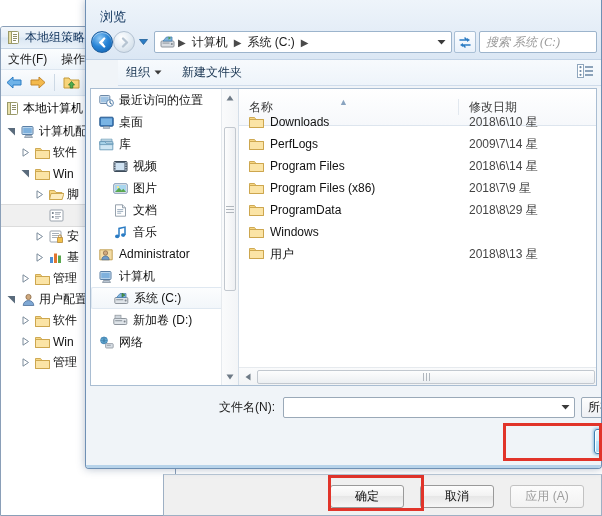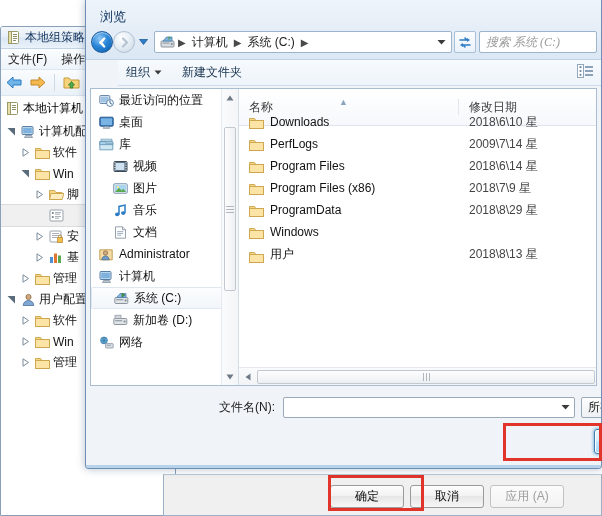--- a/index.html
+++ b/index.html
@@ -59,21 +59,21 @@
 
   
   .gpe-btnstrip {
     position: absolute; left: 163px; top: 474px; width: 439px; height: 42px;
     background: #f0f0f0;
     border: 1px solid #9eb0c4;
     border-top-color:#b9c7d6;
   }
   .gpe-btnstrip-inner{
     position:absolute; left:8px; right:0; top:4px; height:34px;
-    display:flex; align-items:center; justify-content:flex-start; gap:6px;
+    display:flex; align-items:center; justify-content:flex-start; gap:16px;
     padding-left: 158px;
   }
   .win-btn {
     min-width: 74px; height: 23px; padding: 0 10px;
     font-size: 12px; color: #0d0d0d;
     background: linear-gradient(to bottom,#fdfdfd 0%,#f2f2f2 46%,#e7e7e7 50%,#f6f6f6 100%);
     border: 1px solid #9a9a9a; border-radius: 3px;
     display:flex; align-items:center; justify-content:center;
     white-space: nowrap;
   }
@@ -169,21 +169,21 @@
     background: linear-gradient(to bottom,#ffffff,#f6f8fb);
     border-bottom: 1px solid #dde5ee; position:relative;
   }
   .hcell { font-size:12px; color:#3b3b3b; padding-left: 10px; position:relative; height:22px; display:flex; align-items:center;}
   .hcell.name { width: 220px; flex:none; }
   .hcell.date { flex: 1 1 auto; }
   .hdiv { position:absolute; right:0; top:3px; bottom:3px; width:1px; background:#e2e8ef; }
   .sortmark { position:absolute; left: 100px; top: 1px; font-size: 9px; color:#8aa4c0; }
   .rows { position:absolute; left:0; right:0; top: 22px; bottom: 18px; overflow:hidden; }
   .row { height: 22px; display:flex; align-items:center; white-space:nowrap; }
-  .cell-name { width: 220px; flex:none; display:flex; align-items:flex-end; gap:6px; padding-left: 10px; font-size:12px; color:#111; }
+  .cell-name { width: 220px; flex:none; display:flex; align-items:flex-start; gap:6px; padding-left: 10px; font-size:12px; color:#111; }
   .cell-date { flex:1 1 auto; font-size:12px; color:#444; padding-left: 10px; overflow:hidden; }
 
   .vscroll {
     position:absolute; right:0; top:0; width: 17px; bottom: 0;
     background: linear-gradient(to right,#fafbfc,#f3f5f7);
     border-left: 1px solid #e6eaee;
   }
   .vs-arrow { position:absolute; left:0; right:0; height: 17px; display:flex; align-items:center; justify-content:center; }
   .vs-arrow.up { top:0; } .vs-arrow.down { bottom:0; }
   .vs-thumb {
@@ -628,36 +628,36 @@
                   <rect x="2" y="3" width="11" height="7" fill="#a9d6ef"></rect>
                   <circle cx="5" cy="5.2" r="1.1" fill="#fde98a"></circle>
                   <path d="M2 10 L6 5.8 L8.6 8.4 L10.3 6.8 L13 10z" fill="#5aa84f"></path>
                 </svg>
               </span>
               <span>图片</span>
             </div>
             <div class="nav-row indent1">
               <span>
                 <svg class="icon" width="15" height="13" viewBox="0 0 15 13">
+                  <path d="M2.5 0.8h7l3 3v8.4h-10z" fill="#fff" stroke="#8b97a4" stroke-width=".9"></path>
+                  <path d="M9.5 0.8v3h3" fill="#e3e9ef" stroke="#8b97a4" stroke-width=".9"></path>
+                  <path d="M4.2 5.6h6M4.2 7.4h6M4.2 9.2h4" stroke="#9fb0c0"></path>
+                </svg>
+              </span>
+              <span>文档</span>
+            </div>
+            <div class="nav-row indent1">
+              <span>
+                <svg class="icon" width="15" height="13" viewBox="0 0 15 13">
                   <path d="M6 10.4V2.4l6-1.3v8" fill="none" stroke="#2b7cc4" stroke-width="1.5"></path>
                   <ellipse cx="4.2" cy="10.4" rx="2.2" ry="1.8" fill="#2b7cc4"></ellipse>
                   <ellipse cx="10.2" cy="9.1" rx="2.2" ry="1.8" fill="#2b7cc4"></ellipse>
                 </svg>
               </span>
               <span>音乐</span>
-            </div>
-            <div class="nav-row indent1">
-              <span>
-                <svg class="icon" width="15" height="13" viewBox="0 0 15 13">
-                  <path d="M2.5 0.8h7l3 3v8.4h-10z" fill="#fff" stroke="#8b97a4" stroke-width=".9"></path>
-                  <path d="M9.5 0.8v3h3" fill="#e3e9ef" stroke="#8b97a4" stroke-width=".9"></path>
-                  <path d="M4.2 5.6h6M4.2 7.4h6M4.2 9.2h4" stroke="#9fb0c0"></path>
-                </svg>
-              </span>
-              <span>文档</span>
             </div>
             <div class="nav-row indent0">
               <span>
                 <svg class="icon" width="15" height="13" viewBox="0 0 15 13">
                   <path d="M0.8 1.8h12.4v10H0.8z" fill="#f3dca6" stroke="#c09a48" stroke-width=".9"></path>
                   <circle cx="6.5" cy="5" r="2.2" fill="#cfa97e" stroke="#8a6a46" stroke-width=".7"></circle>
                   <path d="M2.8 11.8c0-2.3 1.7-3.8 3.7-3.8s3.7 1.5 3.7 3.8z" fill="#6f9cc9" stroke="#44688f" stroke-width=".7"></path>
                 </svg>
               </span>
               <span>Administrator</span>

